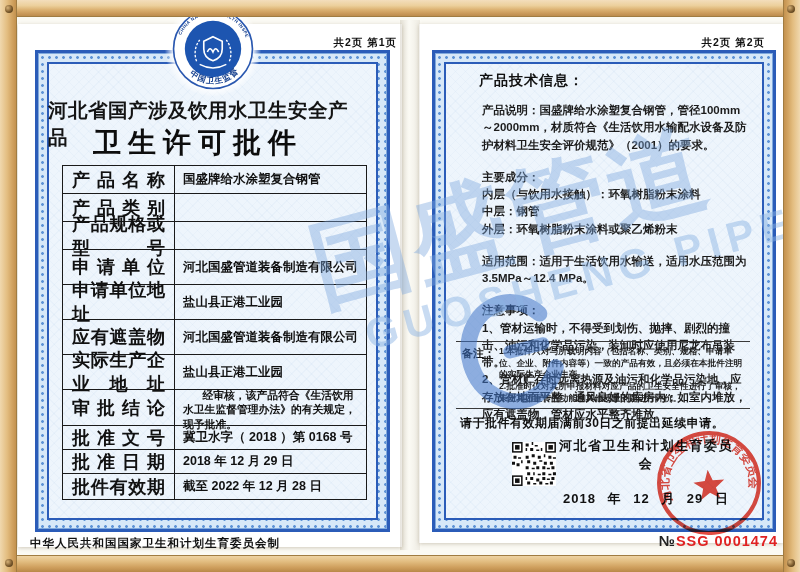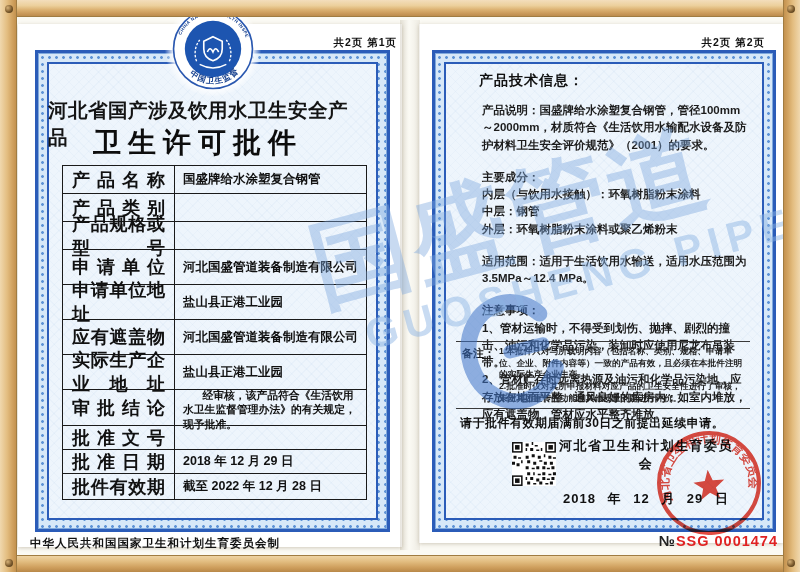--- a/index.html
+++ b/index.html
@@ -187,20 +187,21 @@
           <span>审批结论</span>
         </div>
       <div class="tvalue">
           <span class="conclusion">经审核，该产品符合《生活饮用水卫生监督管理办法》的有关规定，现予批准。</span>
         </div>
     </div>
     <div class="trow h24">
       <div class="tlabel">
           <span>批准文号</span>
         </div>
+      <div class="tvalue">冀卫水字（ 2018 ）第 0168 号</div>
     </div>
     <div class="trow h24">
       <div class="tlabel">
           <span>批准日期</span>
         </div>
       <div class="tvalue">2018 年 12 月 29 日</div>
     </div>
     <div class="trow h25">
       <div class="tlabel">
           <span>批件有效期</span>

